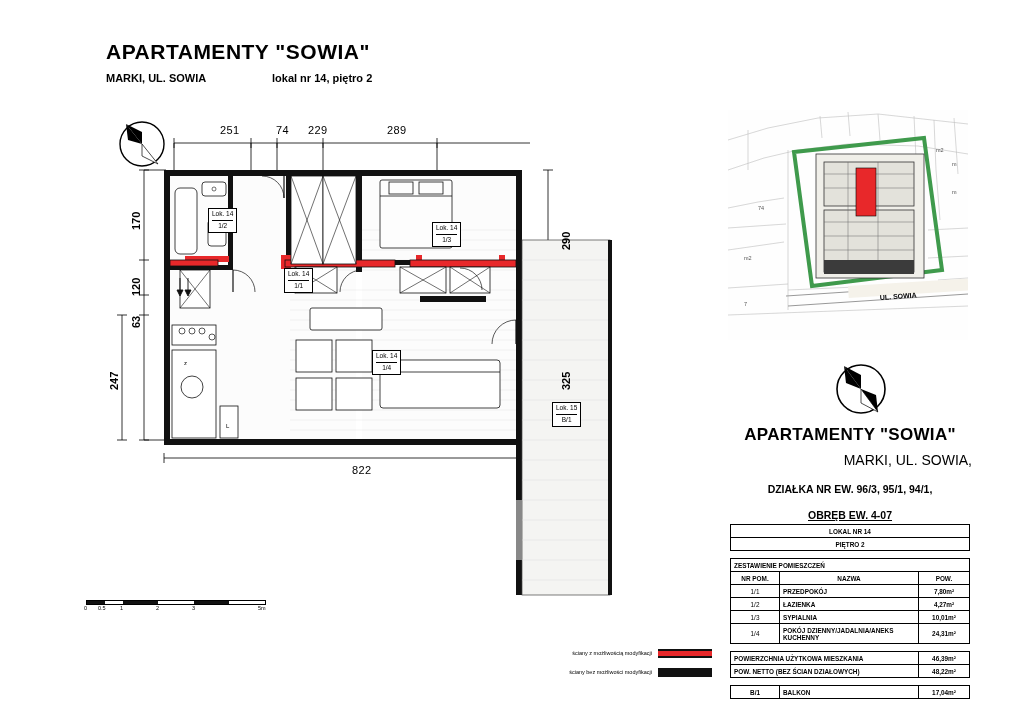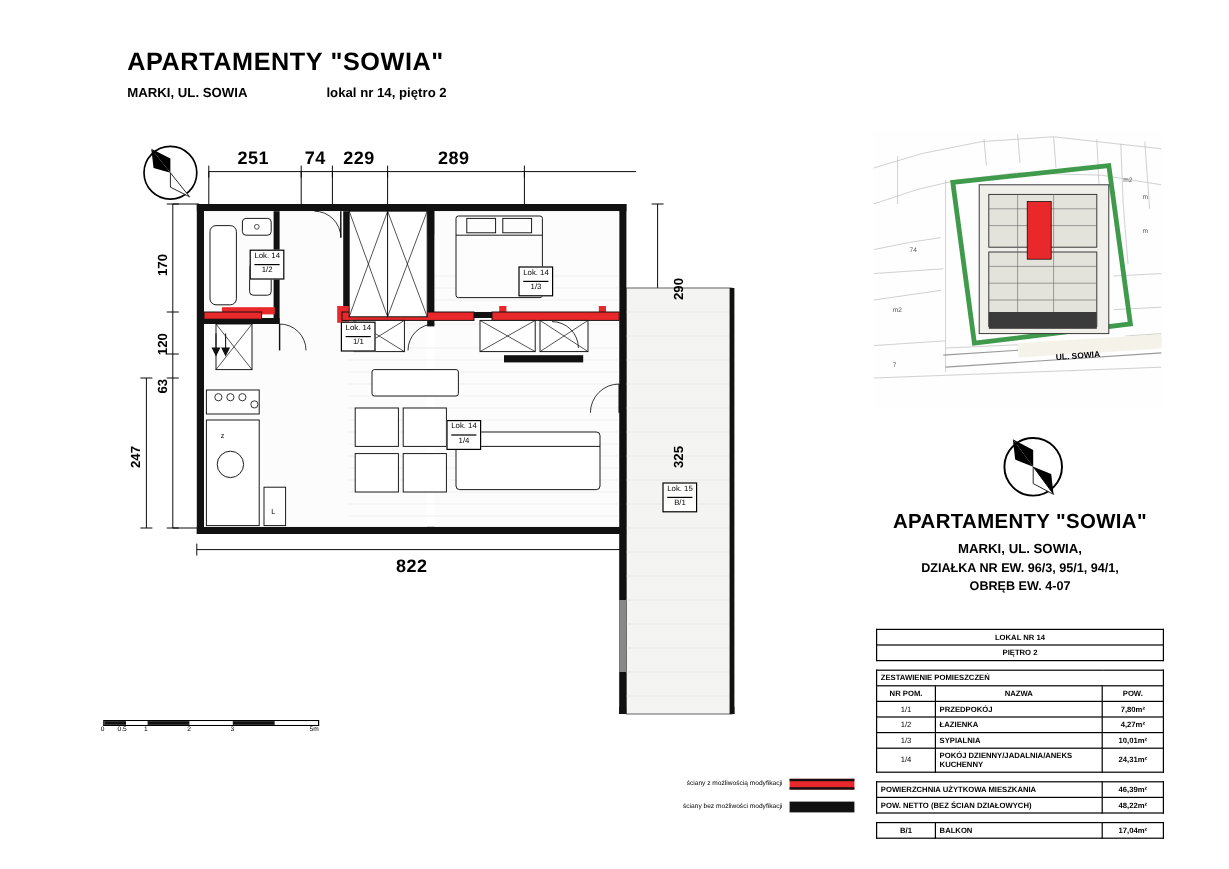--- a/index.html
+++ b/index.html
@@ -29,21 +29,21 @@
   #sub-title-right {
     left: 272px; top: 72px;
     font-size: 11px; font-weight: bold;
   }
 
   
   #plan-wrap { left: 80px; top: 110px; width: 600px; height: 520px; }
 
   
   .dim {
-    font-size: 15px; font-weight: bold; letter-spacing: 0.4px;
+    font-size: 11px; font-weight: normal; letter-spacing: 0.4px; margin-left: 22px;
   }
   .dim-v {
     font-size: 11px; font-weight: bold;
     transform: rotate(-90deg);
     transform-origin: left top;
     white-space: nowrap;
   }
 
   
   .room-tag {
@@ -75,23 +75,23 @@
 
   
   #site-map {
     left: 728px; top: 110px; width: 240px; height: 230px;
     border: 0; background: #fdfdfb;
   }
   #right-compass { left: 826px; top: 358px; }
 
   #right-title-block { left: 728px; top: 425px; width: 244px; text-align:center; }
   #right-title-block .t1 { font-size: 17px; font-weight:bold; letter-spacing:.3px; }
-  #right-title-block .t2 { font-size: 11px; font-weight:bold; margin-top:7px; }
-  #right-title-block .t3 { font-size: 10.5px; font-weight:bold; margin-top:4px; }
-  #right-title-block .t4 { font-size: 10.5px; font-weight:bold; margin-top:3px; }
+  #right-title-block .t2 { font-size: 14px; font-weight:normal; margin-top:7px;text-align:right; }
+  #right-title-block .t3 { font-size: 10.5px; font-weight:bold; margin-top:15px; }
+  #right-title-block .t4 { font-size: 10.5px; font-weight:bold; margin-top:14px;text-decoration:underline; }
   .tbl { border-collapse: collapse; width: 240px; }
   .tbl td { border: 1px solid #000; font-size: 6.4px; padding: 2.5px 3px; }
   .ctr { text-align:center; }
   .bold { font-weight: bold; }
   .hdr-lokal { font-size: 8.5px; font-weight:bold; text-align:center; padding:3px; }
 </style>
 </head>
 <body>
 
 <div class="abs" id="main-title">APARTAMENTY "SOWIA"</div>

